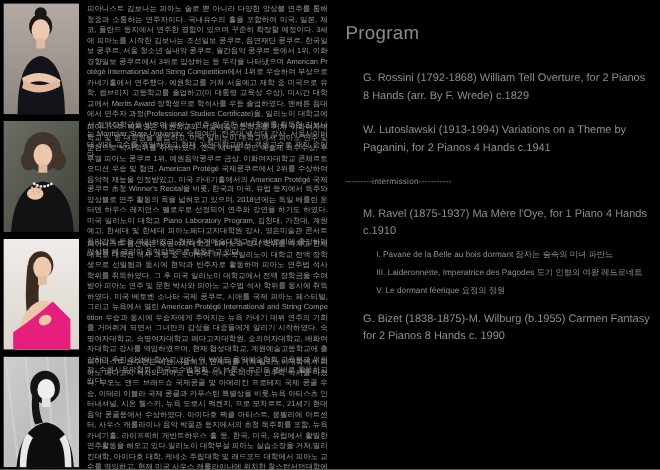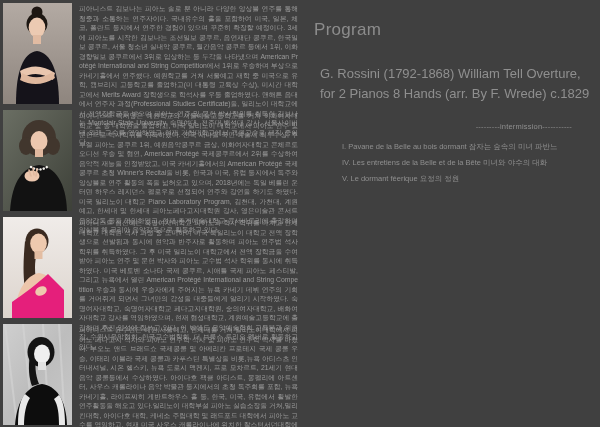--- a/index.html
+++ b/index.html
@@ -1,42 +1,42 @@
 <!DOCTYPE html>
 <html><head>
 <meta charset="utf-8">
 <style>
   html,body{margin:0;padding:0;}
   body{
     width:600px;height:427px;background:#ffffff;
     font-family:"Liberation Sans", sans-serif;
     -webkit-font-smoothing:antialiased;
   }
-  .page{position:relative;width:600px;height:427px;overflow:hidden;background:#404040;}
+  .page{position:relative;width:600px;height:427px;overflow:hidden;background:#000000;}
 
   
   .left-col{position:absolute;left:3px;top:3px;width:295px;display:flex;flex-direction:column;gap:6px;}
   .bio-row{display:flex;gap:7px;height:101px;}
   .photo{width:69px;height:101px;flex:0 0 69px;overflow:hidden;}
   .photo svg{display:block;width:69px;height:101px;}
   .bio{
     margin:1px 0 0 0;flex:1;
     font-size:6.8px;line-height:1.4;color:#9b9b9b;
     text-align:justify;word-break:break-all;
   }
 
   
   .right-col{position:absolute;left:314px;top:0;width:278px;color:#8f8f8f;}
   .program-title{
     font-size:17px;font-weight:400;color:#8c8c8c;
     margin:20px 0 24px 0;letter-spacing:0.3px;
   }
-  .item{font-size:13px;line-height:1.55;margin:0 0 16px 6px;color:#8f8f8f;}
+  .item{font-size:10px;line-height:1.55;margin:0 0 16px 16px;color:#8f8f8f;}
   .intermission{
-    font-size:7.5px;color:#8f8f8f;text-align:right;
+    font-size:7.5px;color:#8f8f8f;text-align:left;
     margin:18px 20px 18px 0;letter-spacing:0.2px;
   }
   .movements{margin:-8px 0 14px 28px;}
   .movements p{margin:0 0 4.5px 0;font-size:7.5px;line-height:1.5;color:#8f8f8f;}
 </style>
 </head>
 <body>
 
 <div class="page">
 
@@ -133,24 +133,27 @@
       </div>
       <p class="bio">피아니스트 윤수현은 예원,서울예고, 연세대를 거쳐 일리노이대학에서 피아노 페다고지 석사와 피아노 연주학 석사 및 피아노 연주학 박사를 마쳤다. 부오노 앤드 브래드쇼 국제콩쿨 및 아메리칸 프로테지 국제 콩쿨 우승, 이태리 이블라 국제 콩쿨과 카푸스틴 특별상을 비롯,뉴욕 아티스츠 인터내셔널, 시온 헬스키, 뉴욕 도로시 맥켄지, 프로 모차르트, 21세기 현대음악 콩쿨등에서 수상하였다. 아이다호 팩클 아티스트, 몽펠리에 아트센터, 사우스 캐롤라이나 음악 박물관 등지에서의 초청 독주회를 포함, 뉴욕 카네기홀, 라이프찌히 게반트하우스 홀 등, 한국, 미국, 유럽에서 활발한 연주활동을 해오고 있다.일리노이 대학부설 피아노 실습소장을 거쳐,밀리킨대학, 아이다호 대학, 케네소 주립대학 및 래드포드 대학에서 피아노 교수를 역임하고, 현재 미국 사우스 캐롤라이나에 위치한 찰스턴서던대학에서 피아노과 학과장 및 조교수로 재직하고 있다.</p>
     </div>
 
   </div>
 
   <div class="right-col">
     <h1 class="program-title">Program</h1>
 
     <p class="item">G. Rossini (1792-1868) William Tell Overture, for 2 Pianos 8 Hands (arr. By F. Wrede) c.1829</p>
+    <p class="item">W. Lutoslawski (1913-1994) Variations on a Theme by Paganini, for 2 Pianos 4 Hands c.1941</p>
 
     <p class="intermission">---------intermission-----------</p>
 
+    <p class="item">M. Ravel (1875-1937) Ma Mère l'Oye, for 1 Piano 4 Hands c.1910</p>
     <div class="movements">
       <p>I. Pavane de la Belle au bois dormant 잠자는 숲속의 미녀 파반느</p>
-      <p>IV. Les entretiens de la Belle et de la Bête 미녀와 야수의 대화</p>
+      <p>III. Laideronnette, Imperatrice des Pagodes 도기 인형의 여왕 레드로네트</p>
       <p>V. Le dormant féerique 요정의 정원</p>
     </div>
 
+    <p class="item">G. Bizet (1838-1875)-M. Wilburg (b.1955) Carmen Fantasy for 2 Pianos 8 Hands c. 1990</p>
   </div>
 
 </div>
 
 </body></html>

